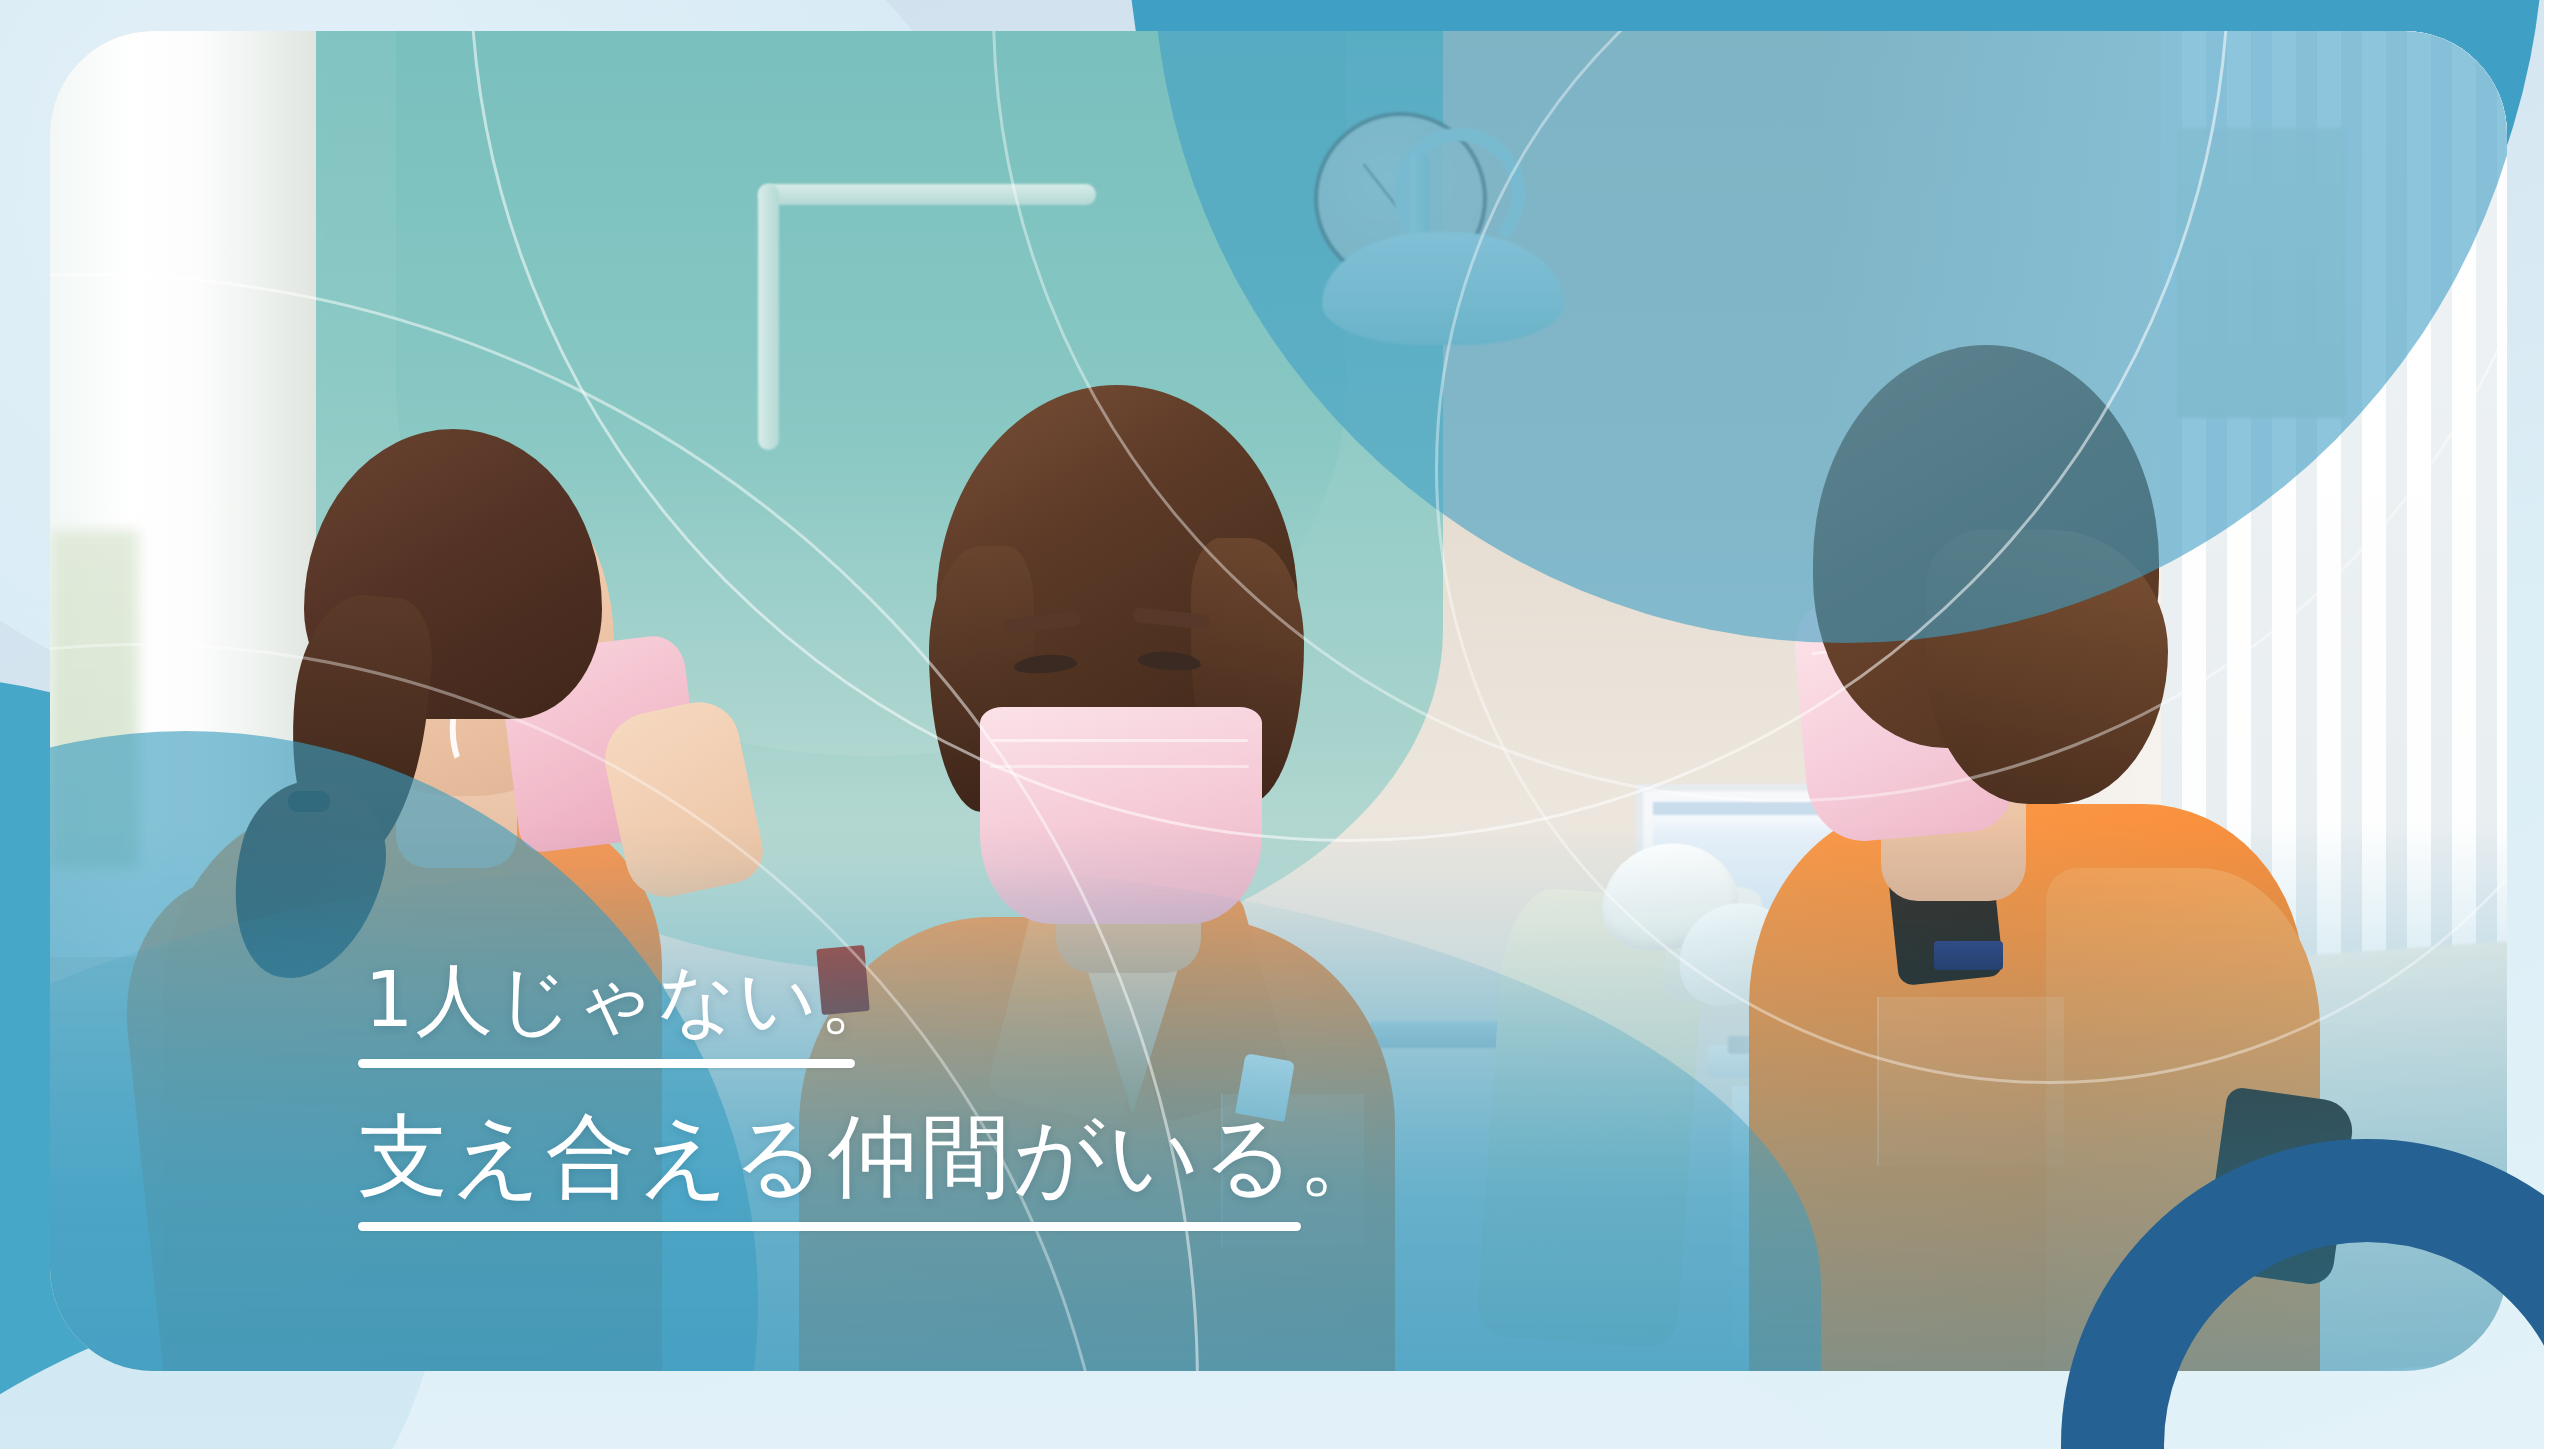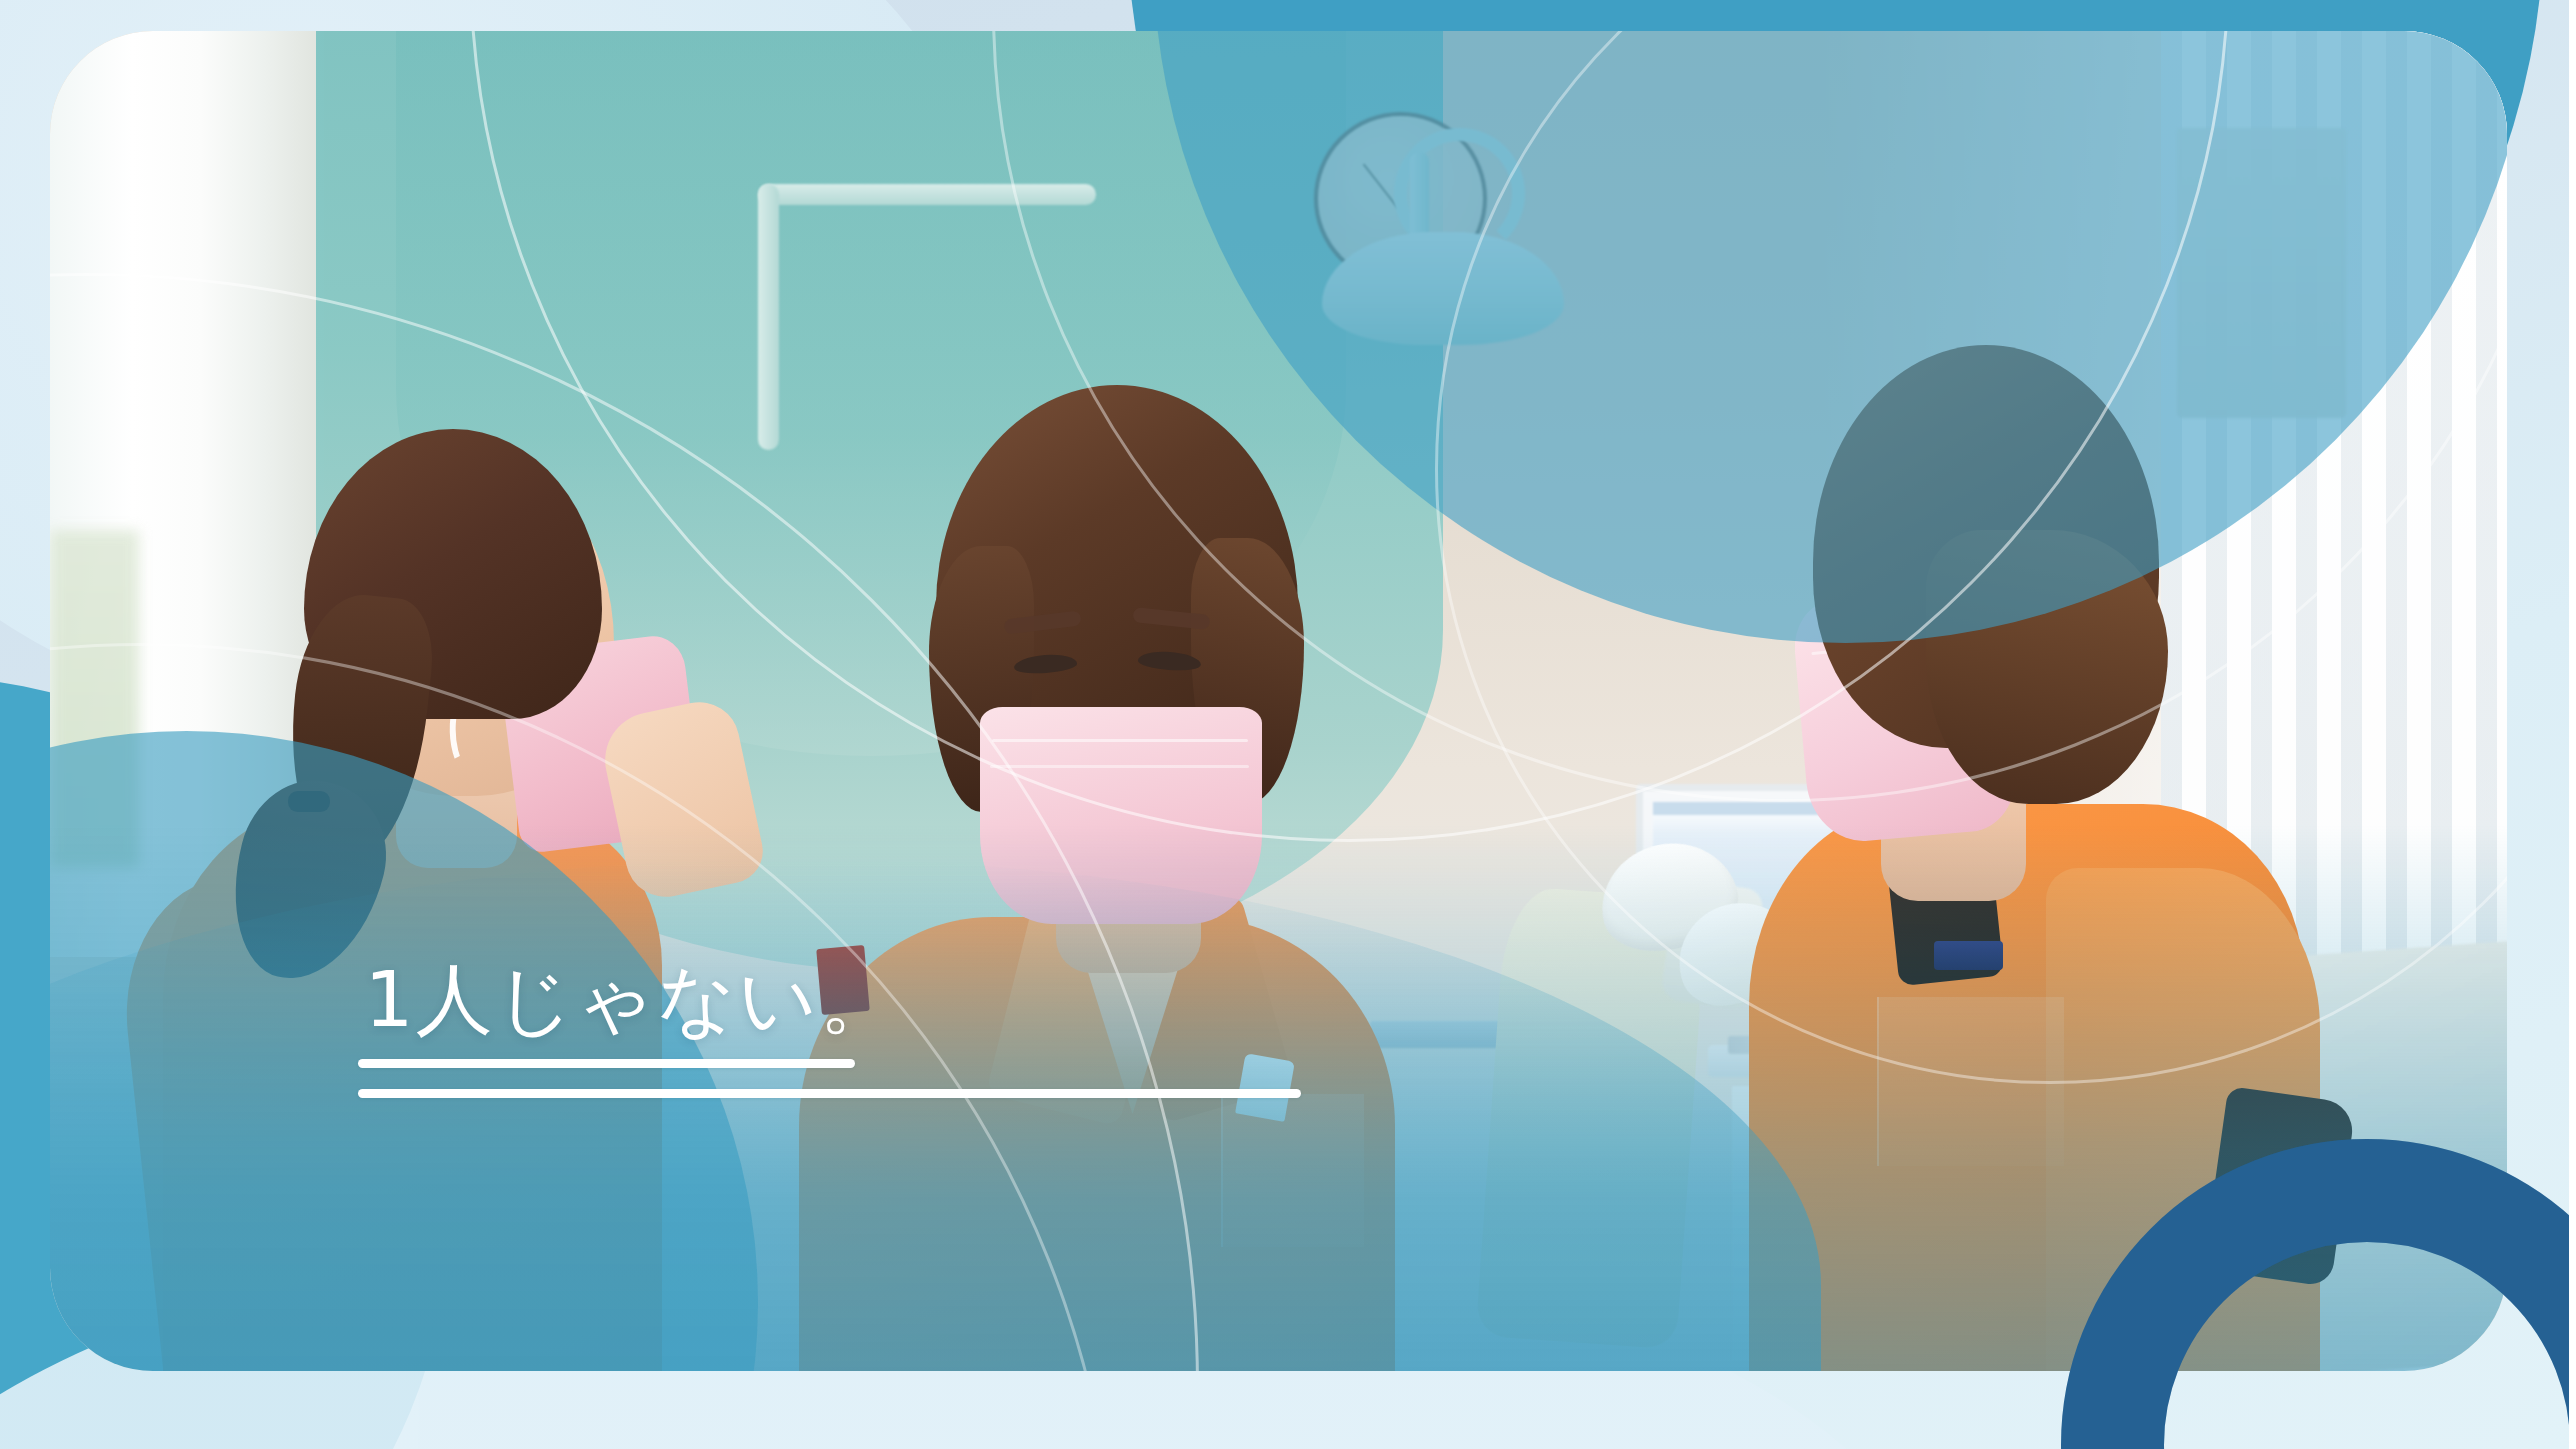--- a/index.html
+++ b/index.html
@@ -3,21 +3,20 @@
 <meta charset="utf-8">
 <style>
   html,body{margin:0;padding:0;background:#ffffff;}
   body{font-family:"Liberation Sans",sans-serif;}
 
   #stage{
     position:relative;
     width:2544px;height:1449px;
     overflow:hidden;
     background:linear-gradient(160deg,#cfdfec 0%,#d5e5f0 35%,#dceef6 65%,#e2f2f8 100%);
-    padding-left:25px;
   }
 
   
   .bg-layer{position:absolute;inset:0;overflow:hidden;}
 
   .blob-tl-light{
     position:absolute;left:-209px;top:-193px;width:1208px;height:926px;
     border-radius:50%;
     background:radial-gradient(circle at 40% 40%,#e6f3fa 0%,#dceef7 55%,#d6e9f4 100%);
     opacity:.85;
@@ -586,20 +585,21 @@
 
     <div class="arc arc-a"></div>
     <div class="arc arc-b"></div>
     <div class="arc arc-c"></div>
     <div class="arc arc-d"></div>
     <div class="arc arc-e"></div>
 
     <div id="headline">
       <div class="hl-line hl-1">1人じゃない。</div>
       <div class="rule rule-1"></div>
+      <div class="hl-line hl-2">支え合える仲間がいる。</div>
       <div class="rule rule-2"></div>
     </div>
 
   </div>
 
   <div class="ring-br"></div>
   <div class="ring-br-shade"></div>
 
 </div>
 

